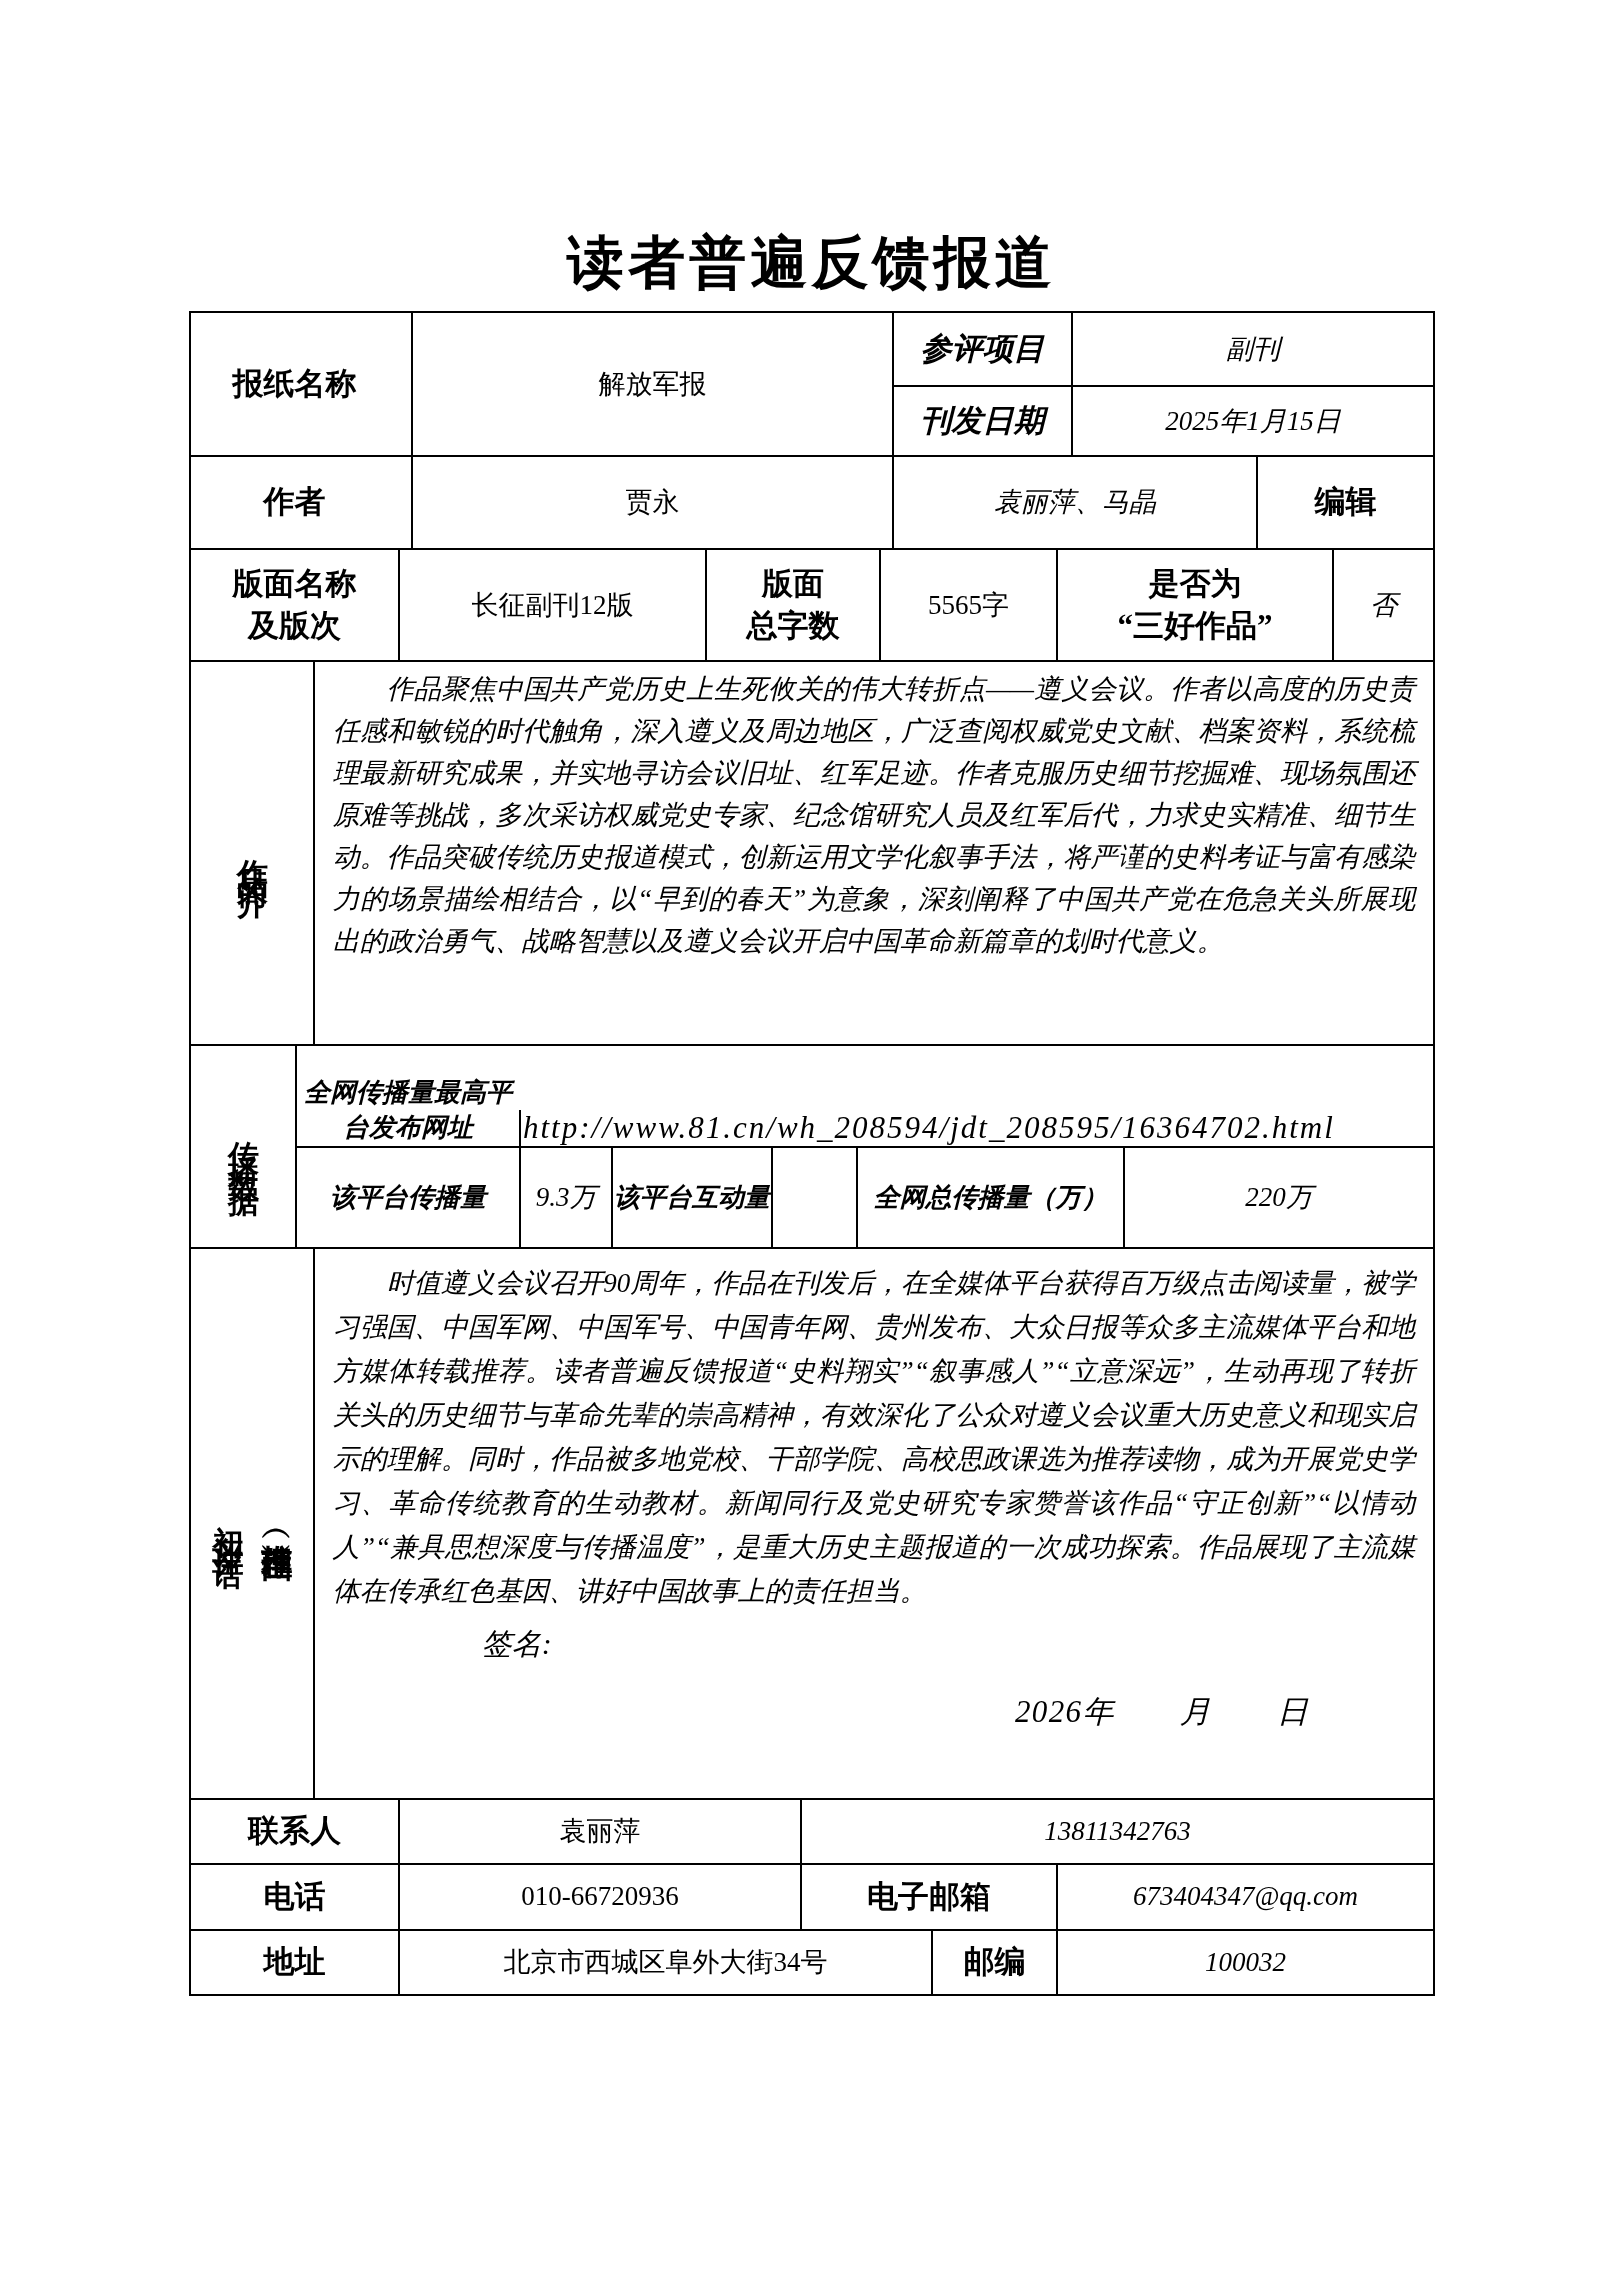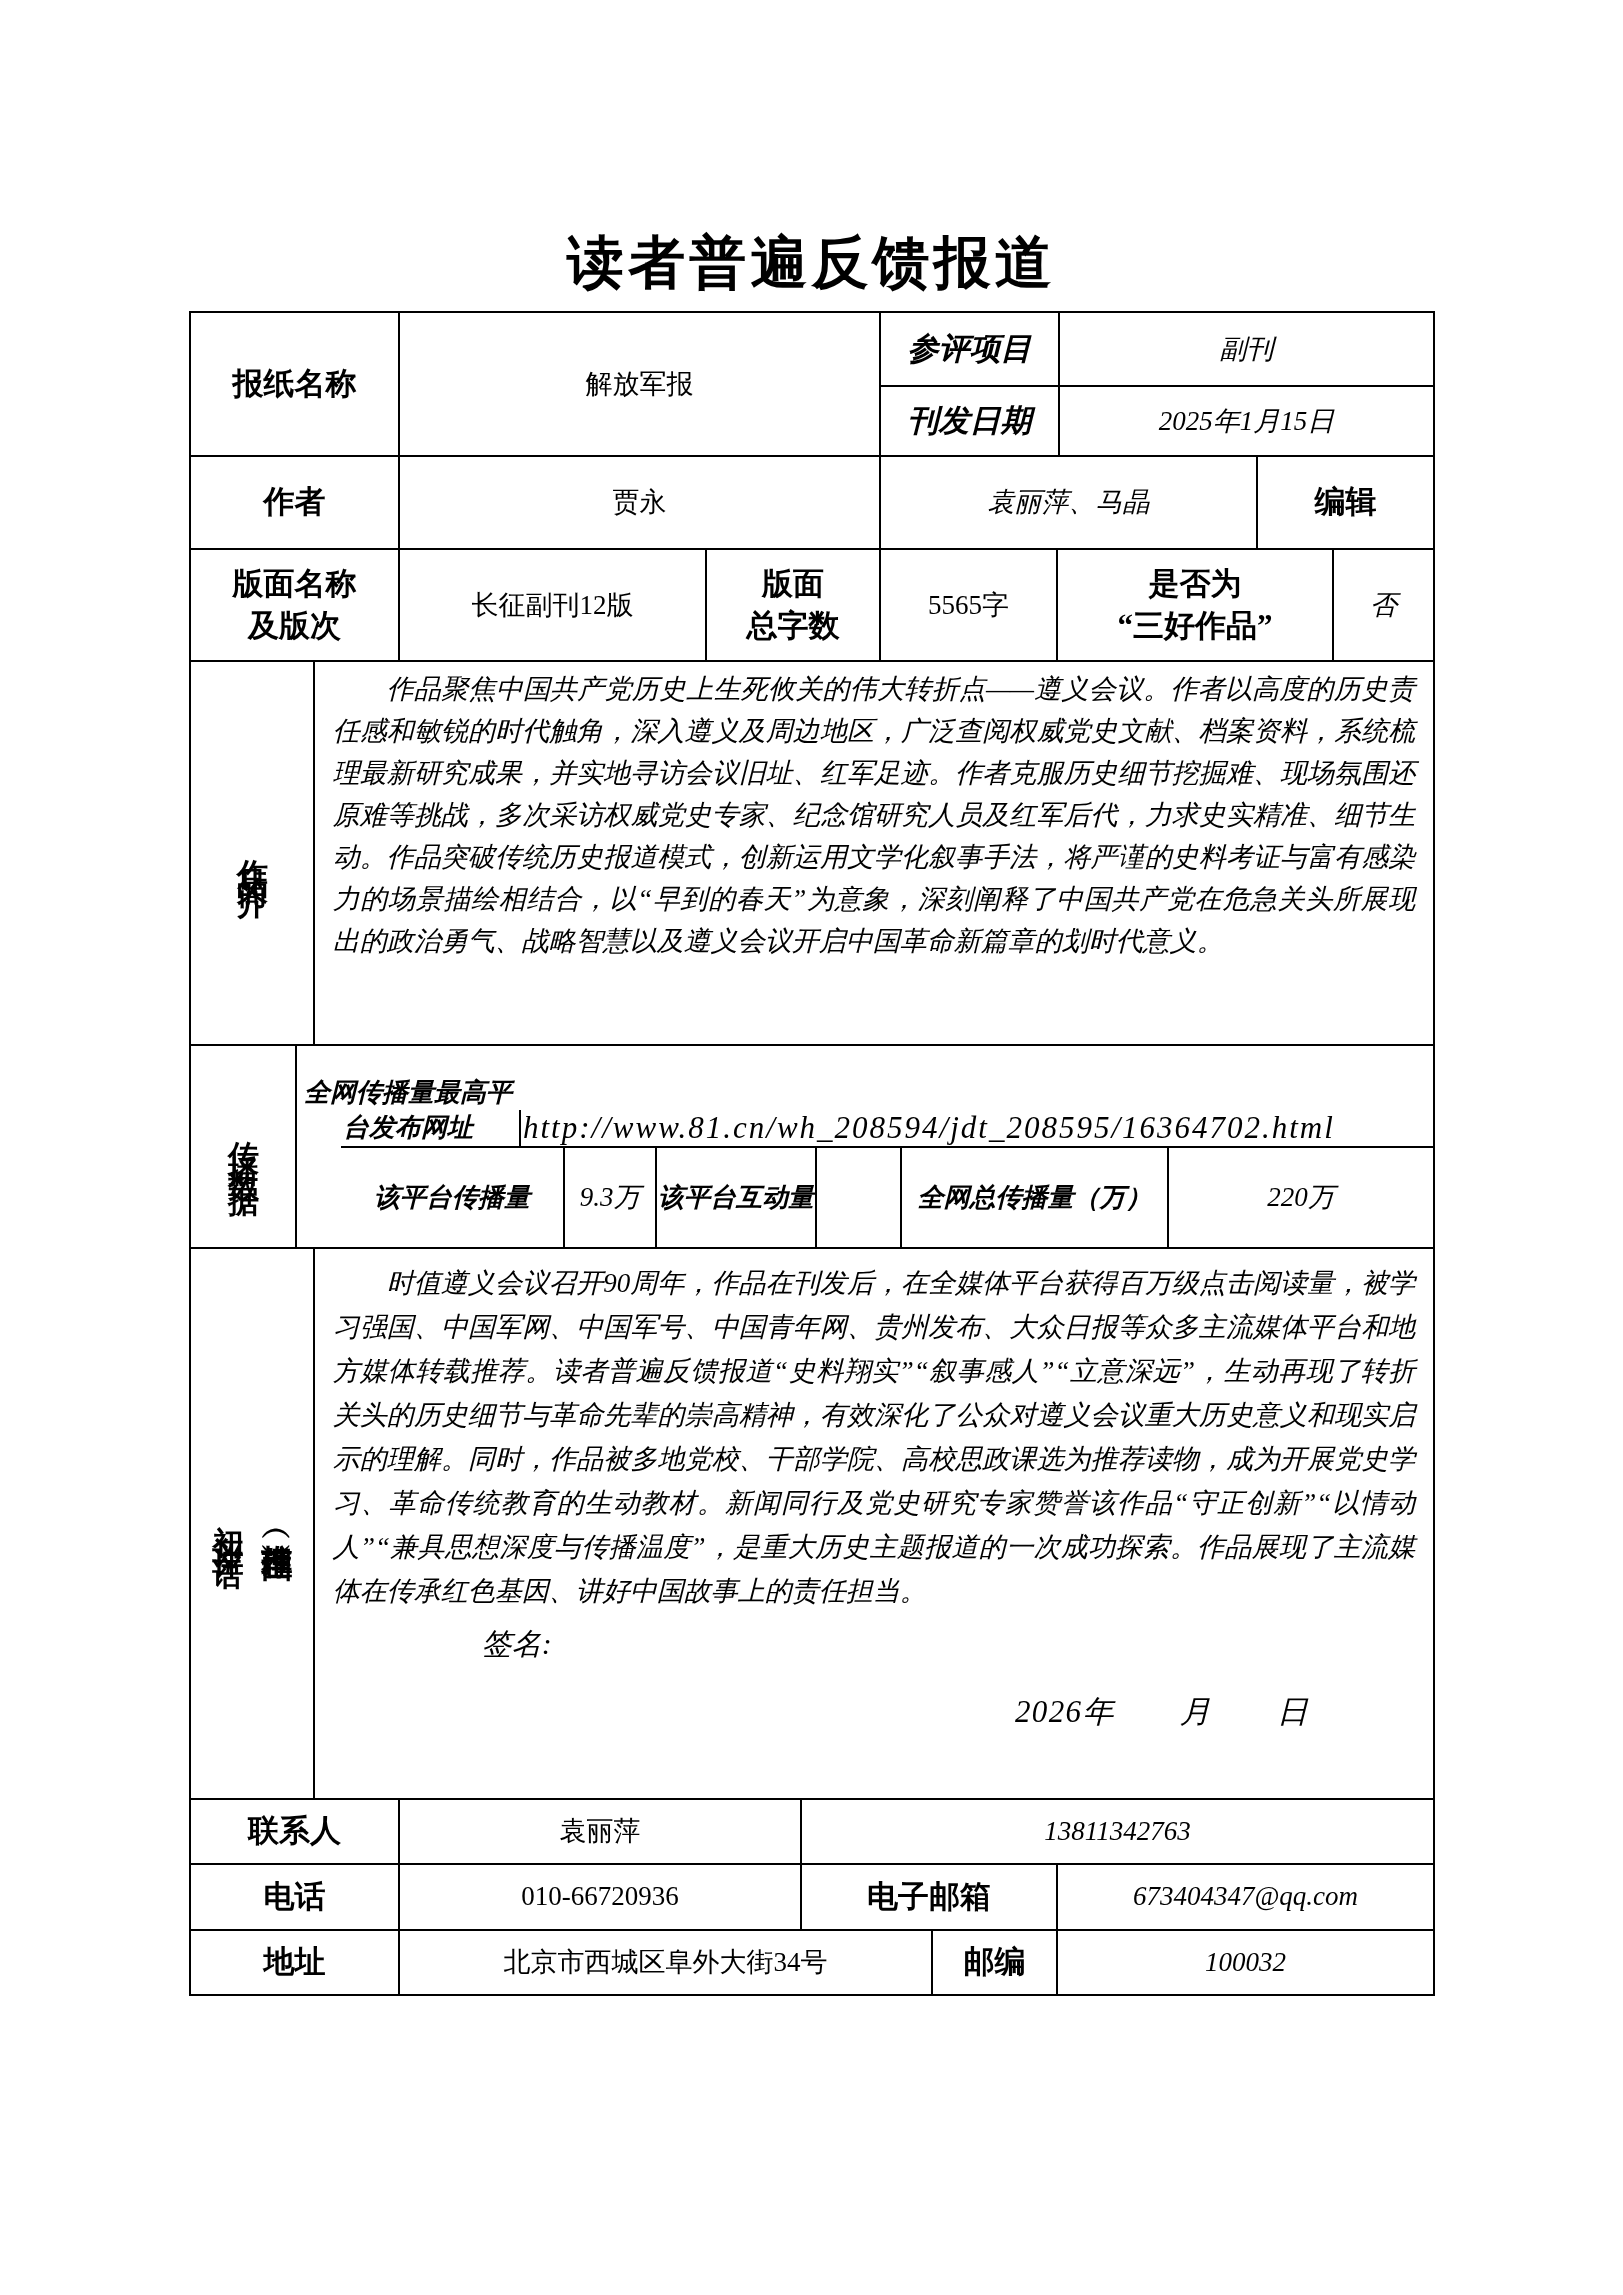--- a/index.html
+++ b/index.html
@@ -23,32 +23,32 @@
     text-align:center;overflow:hidden;
   }
   .c + .c{border-left:2.7px solid #000;}
   .lab{font-weight:bold;font-size:31px;}
   .prelines{white-space:pre-line;line-height:1.35;}
   .stack{display:flex;flex-direction:column;padding:0;align-items:stretch;}
   .sub{display:flex;}
   .sub + .sub{border-top:2.7px solid #000;}
   .fgrow{flex:1 1 auto;font-style:italic;}
   
-  .w303{width:207px;flex:0 0 207px;} .w705{width:481px;flex:0 0 481px;}
+  .w303{width:207px;flex:0 0 207px;} .w705{width:481px;flex:0 0 481px;margin-left:13px;}
   .w260{width:177px;flex:0 0 177px;} .w450{width:307px;flex:0 0 307px;}
   .w255{width:174px;flex:0 0 174px;} .w405{width:276px;flex:0 0 276px;} .w179{width:122px;flex:0 0 122px;}
   .w153{width:104px;flex:0 0 104px;} .w325{width:222px;flex:0 0 222px;}
   .w135{width:92px;flex:0 0 92px;} .w234{width:160px;flex:0 0 160px;}
   .w124{width:85px;flex:0 0 85px;} .w392{width:267px;flex:0 0 267px;}
   .w590{width:402px;flex:0 0 402px;} .w375{width:256px;flex:0 0 256px;}
   .w782{width:533px;flex:0 0 533px;} .w183{width:125px;flex:0 0 125px;}
   
   .r1{height:142px;} .r1 .sub1{height:72px;} .r1 .sub2{height:68px;}
   .r2{height:91px;} .r3{height:110px;} .r4{height:382px;}
-  .r5{height:201px;} .r5 .sub1{height:100px;align-items:flex-end;} .r5 .sub2{height:99px;margin-left:44px;}
+  .r5{height:201px;} .r5 .sub1{height:100px;align-items:flex-end;} .r5 .sub2{height:99px;}
   .r6{height:549px;} .r7{height:63px;} .r8{height:64px;} .r9{height:63px;}
   
   .vtext{writing-mode:vertical-rl;font-weight:bold;font-size:31px;}
   .vspace14{letter-spacing:9.5px;} .vspace22{letter-spacing:15px;}
   .vpair{display:flex;flex-direction:row;align-items:center;justify-content:center;gap:6.8px;}
   .vmain{writing-mode:vertical-rl;font-weight:bold;font-size:31px;letter-spacing:11px;}
   .vparen{writing-mode:vertical-rl;font-weight:bold;font-size:31px;letter-spacing:1.4px;}
   
   .textcell{display:block;text-align:left;}
   .r4 .textcell{padding:6.8px 17.7px 0 17.7px;}

